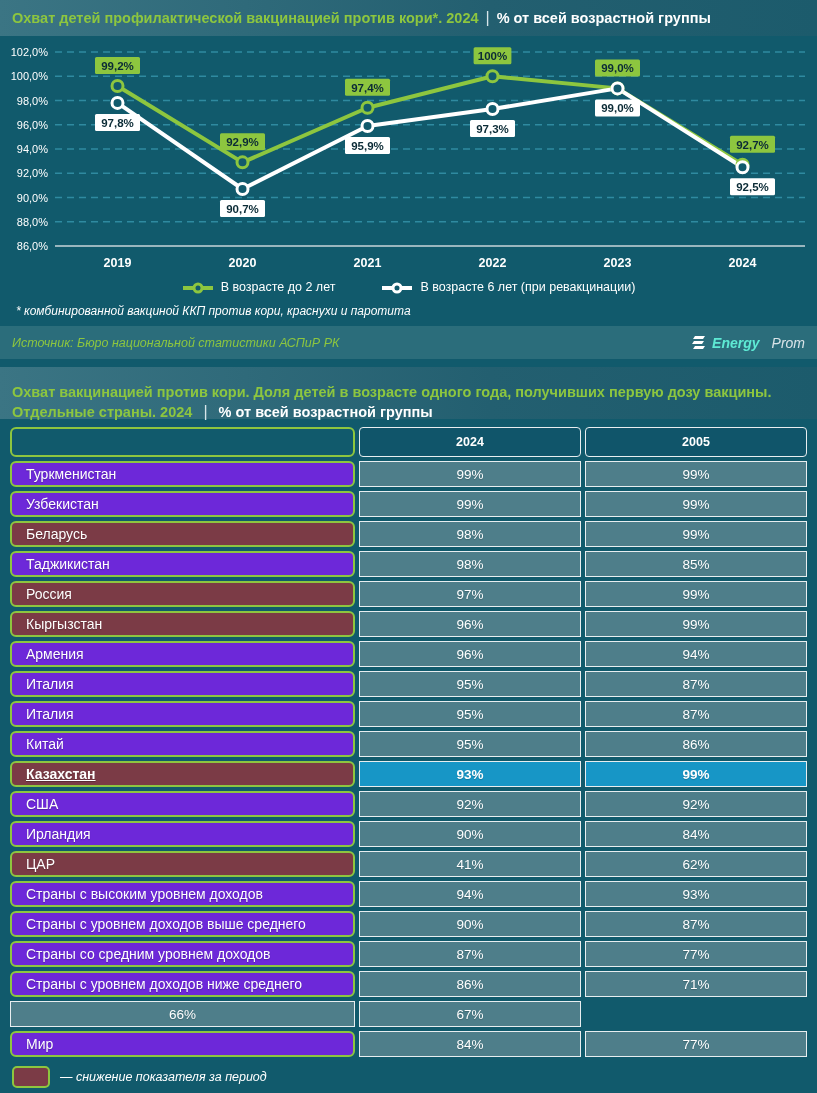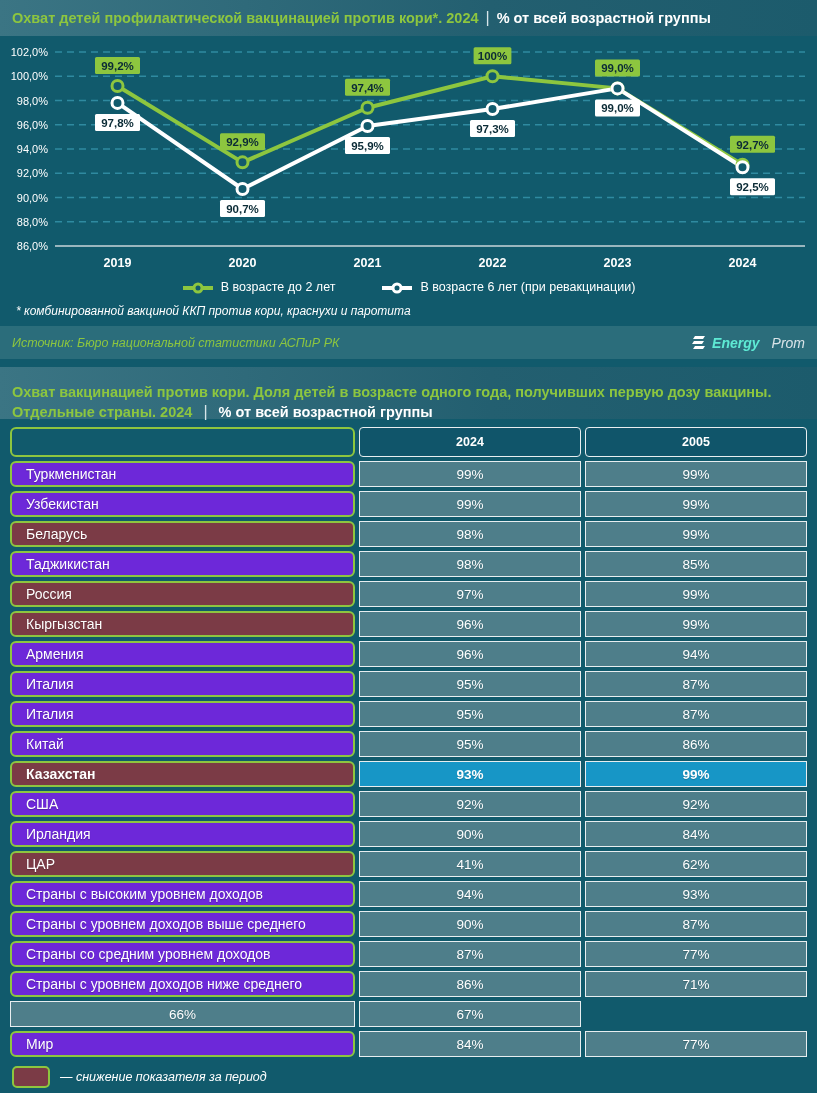--- a/index.html
+++ b/index.html
@@ -68,21 +68,21 @@
   }
   .cell-name {
     height: 26px;
     background: #6d28d9;
     border: 2px solid #8DC63F; border-radius: 6px;
     display: flex; align-items: center;
     padding: 0 14px; font-size: 14px;
     text-shadow: 0 1px 1px rgba(0,0,0,0.25);
   }
   .cell-name.red { background: #7B3B46; text-align: center; }
-  .cell-name.hl { font-weight: bold; }
+  .cell-name.hl { font-weight: bold; text-decoration: underline; }
   .cell-val {
     height: 26px;
     background: #4E7E8A;
     border: 1.5px solid #E8EEF0; border-radius: 0;
     display: flex; align-items: center; justify-content: center;
     font-size: 13.5px;
     text-shadow: 0 1px 1px rgba(0,0,0,0.2);
   }
   .cell-val.hl { background: #1796C6; font-weight: bold; }
   .bottom-legend {

